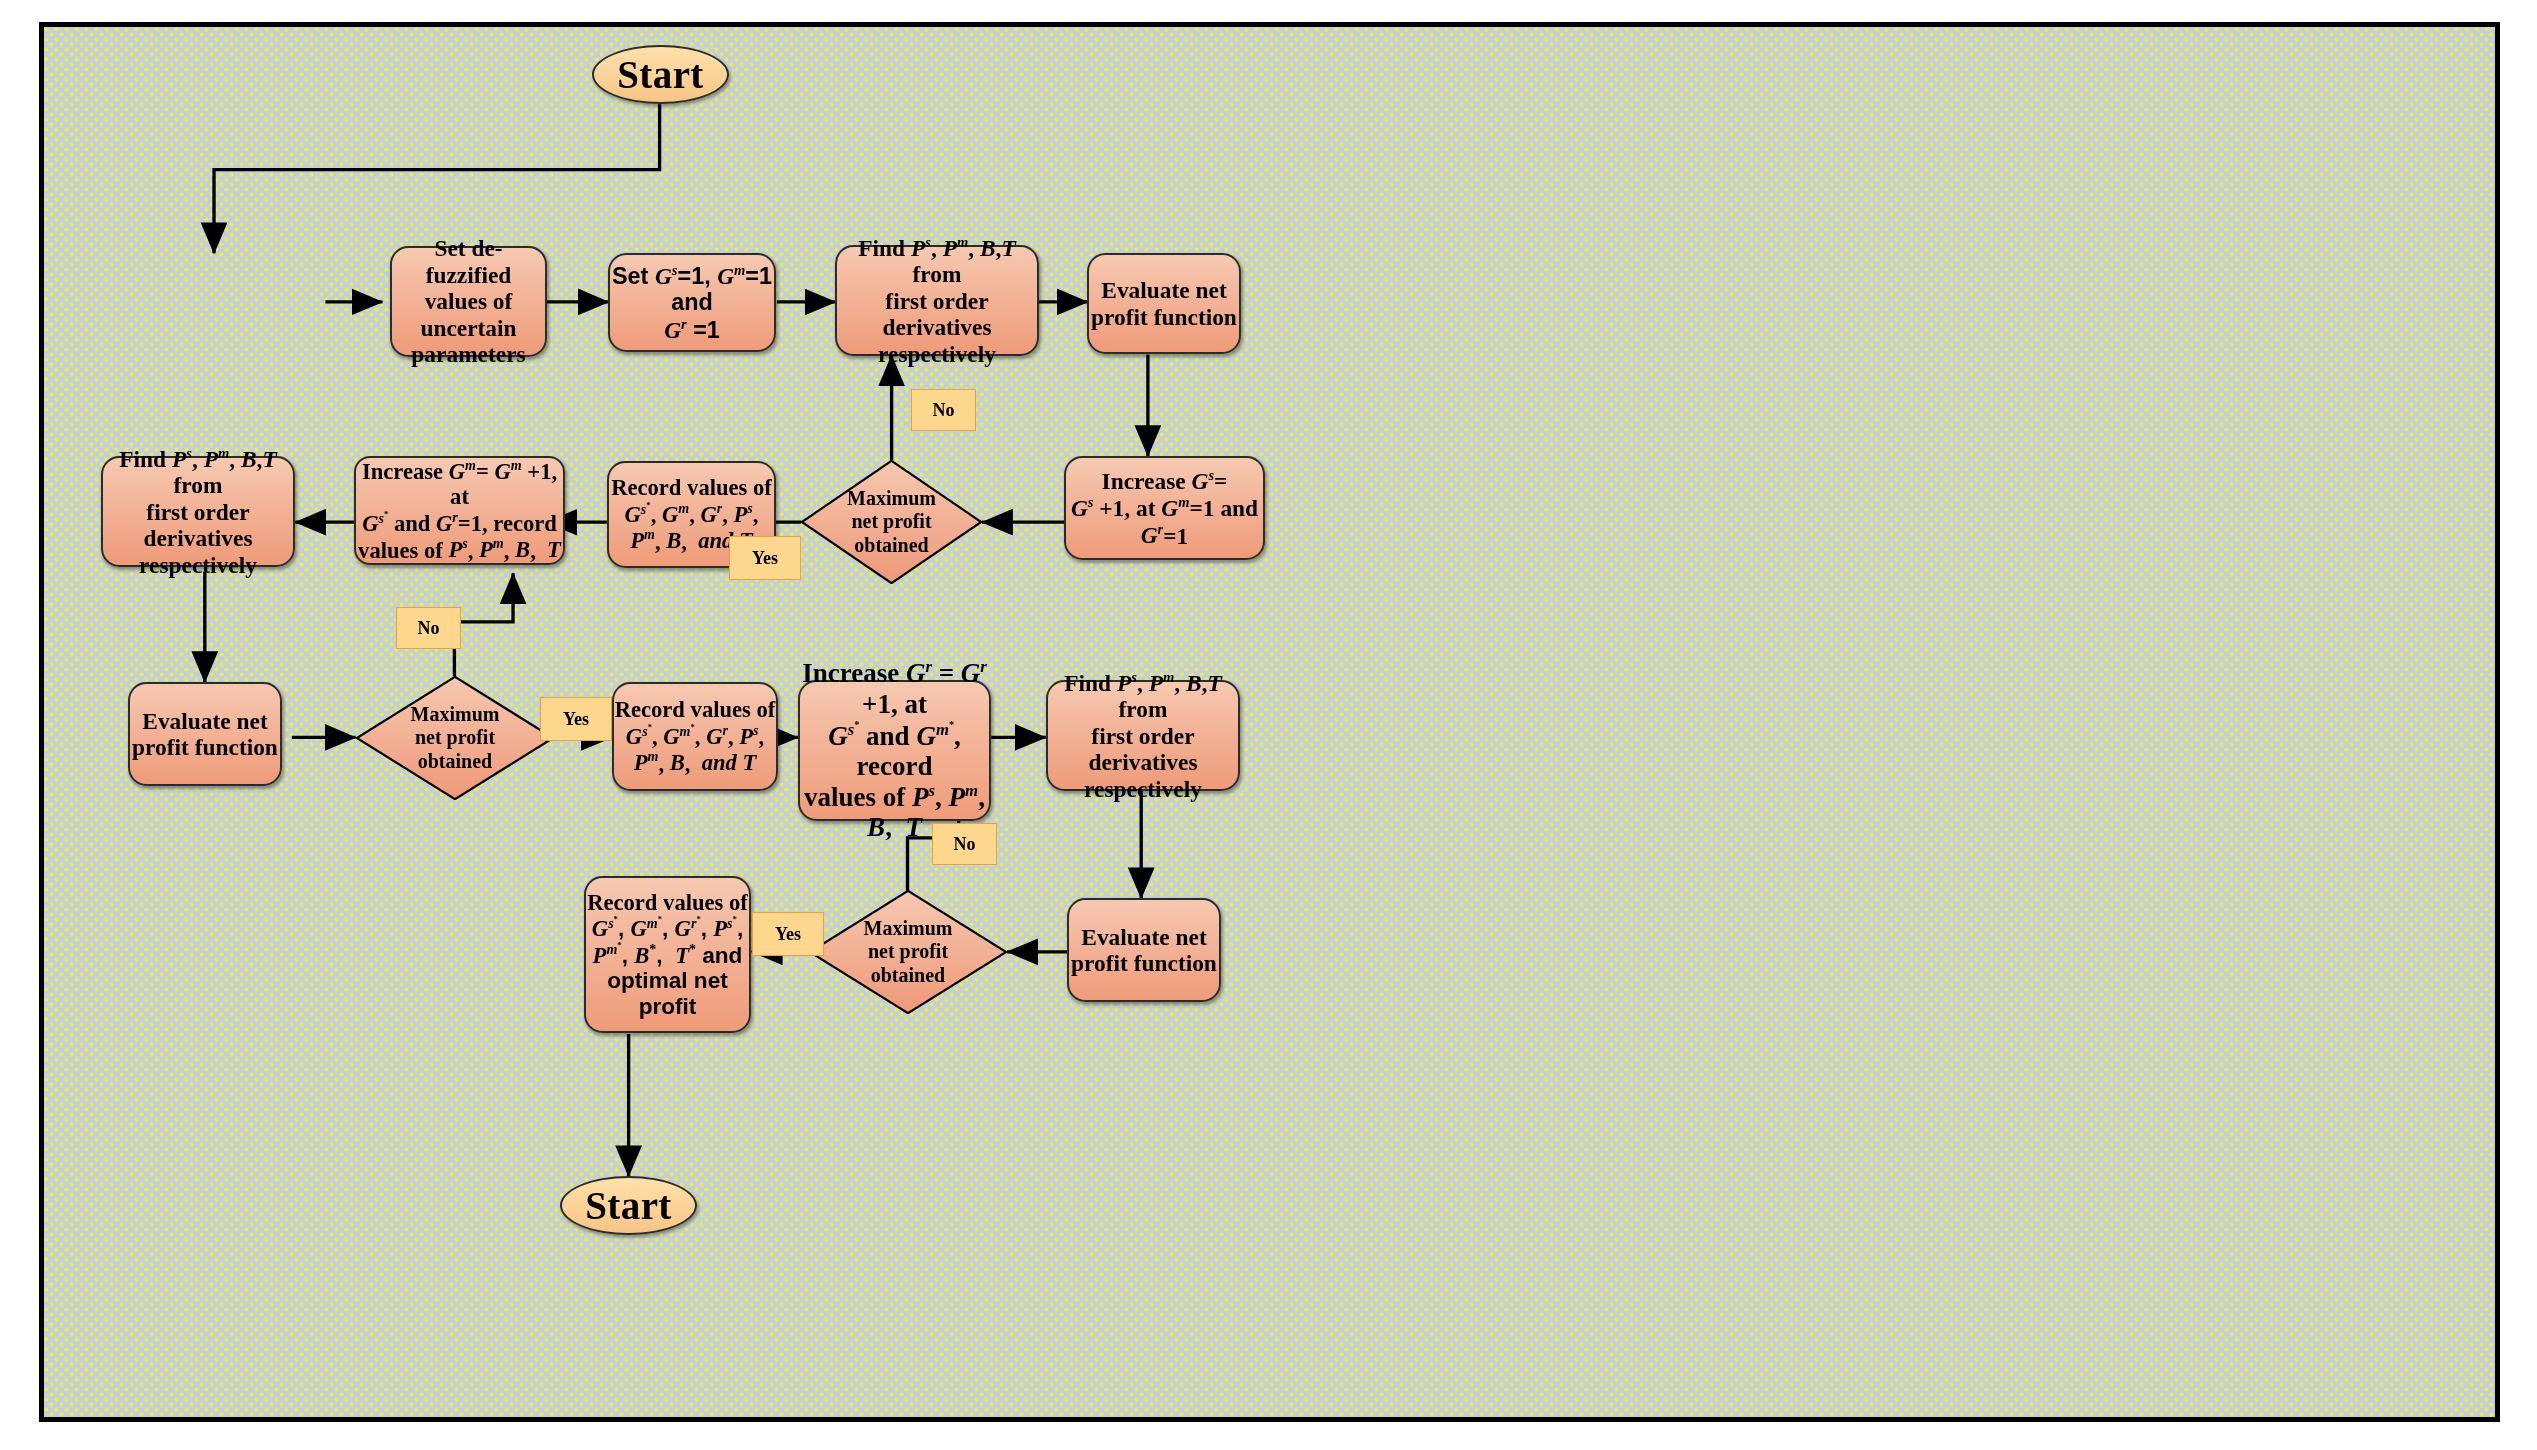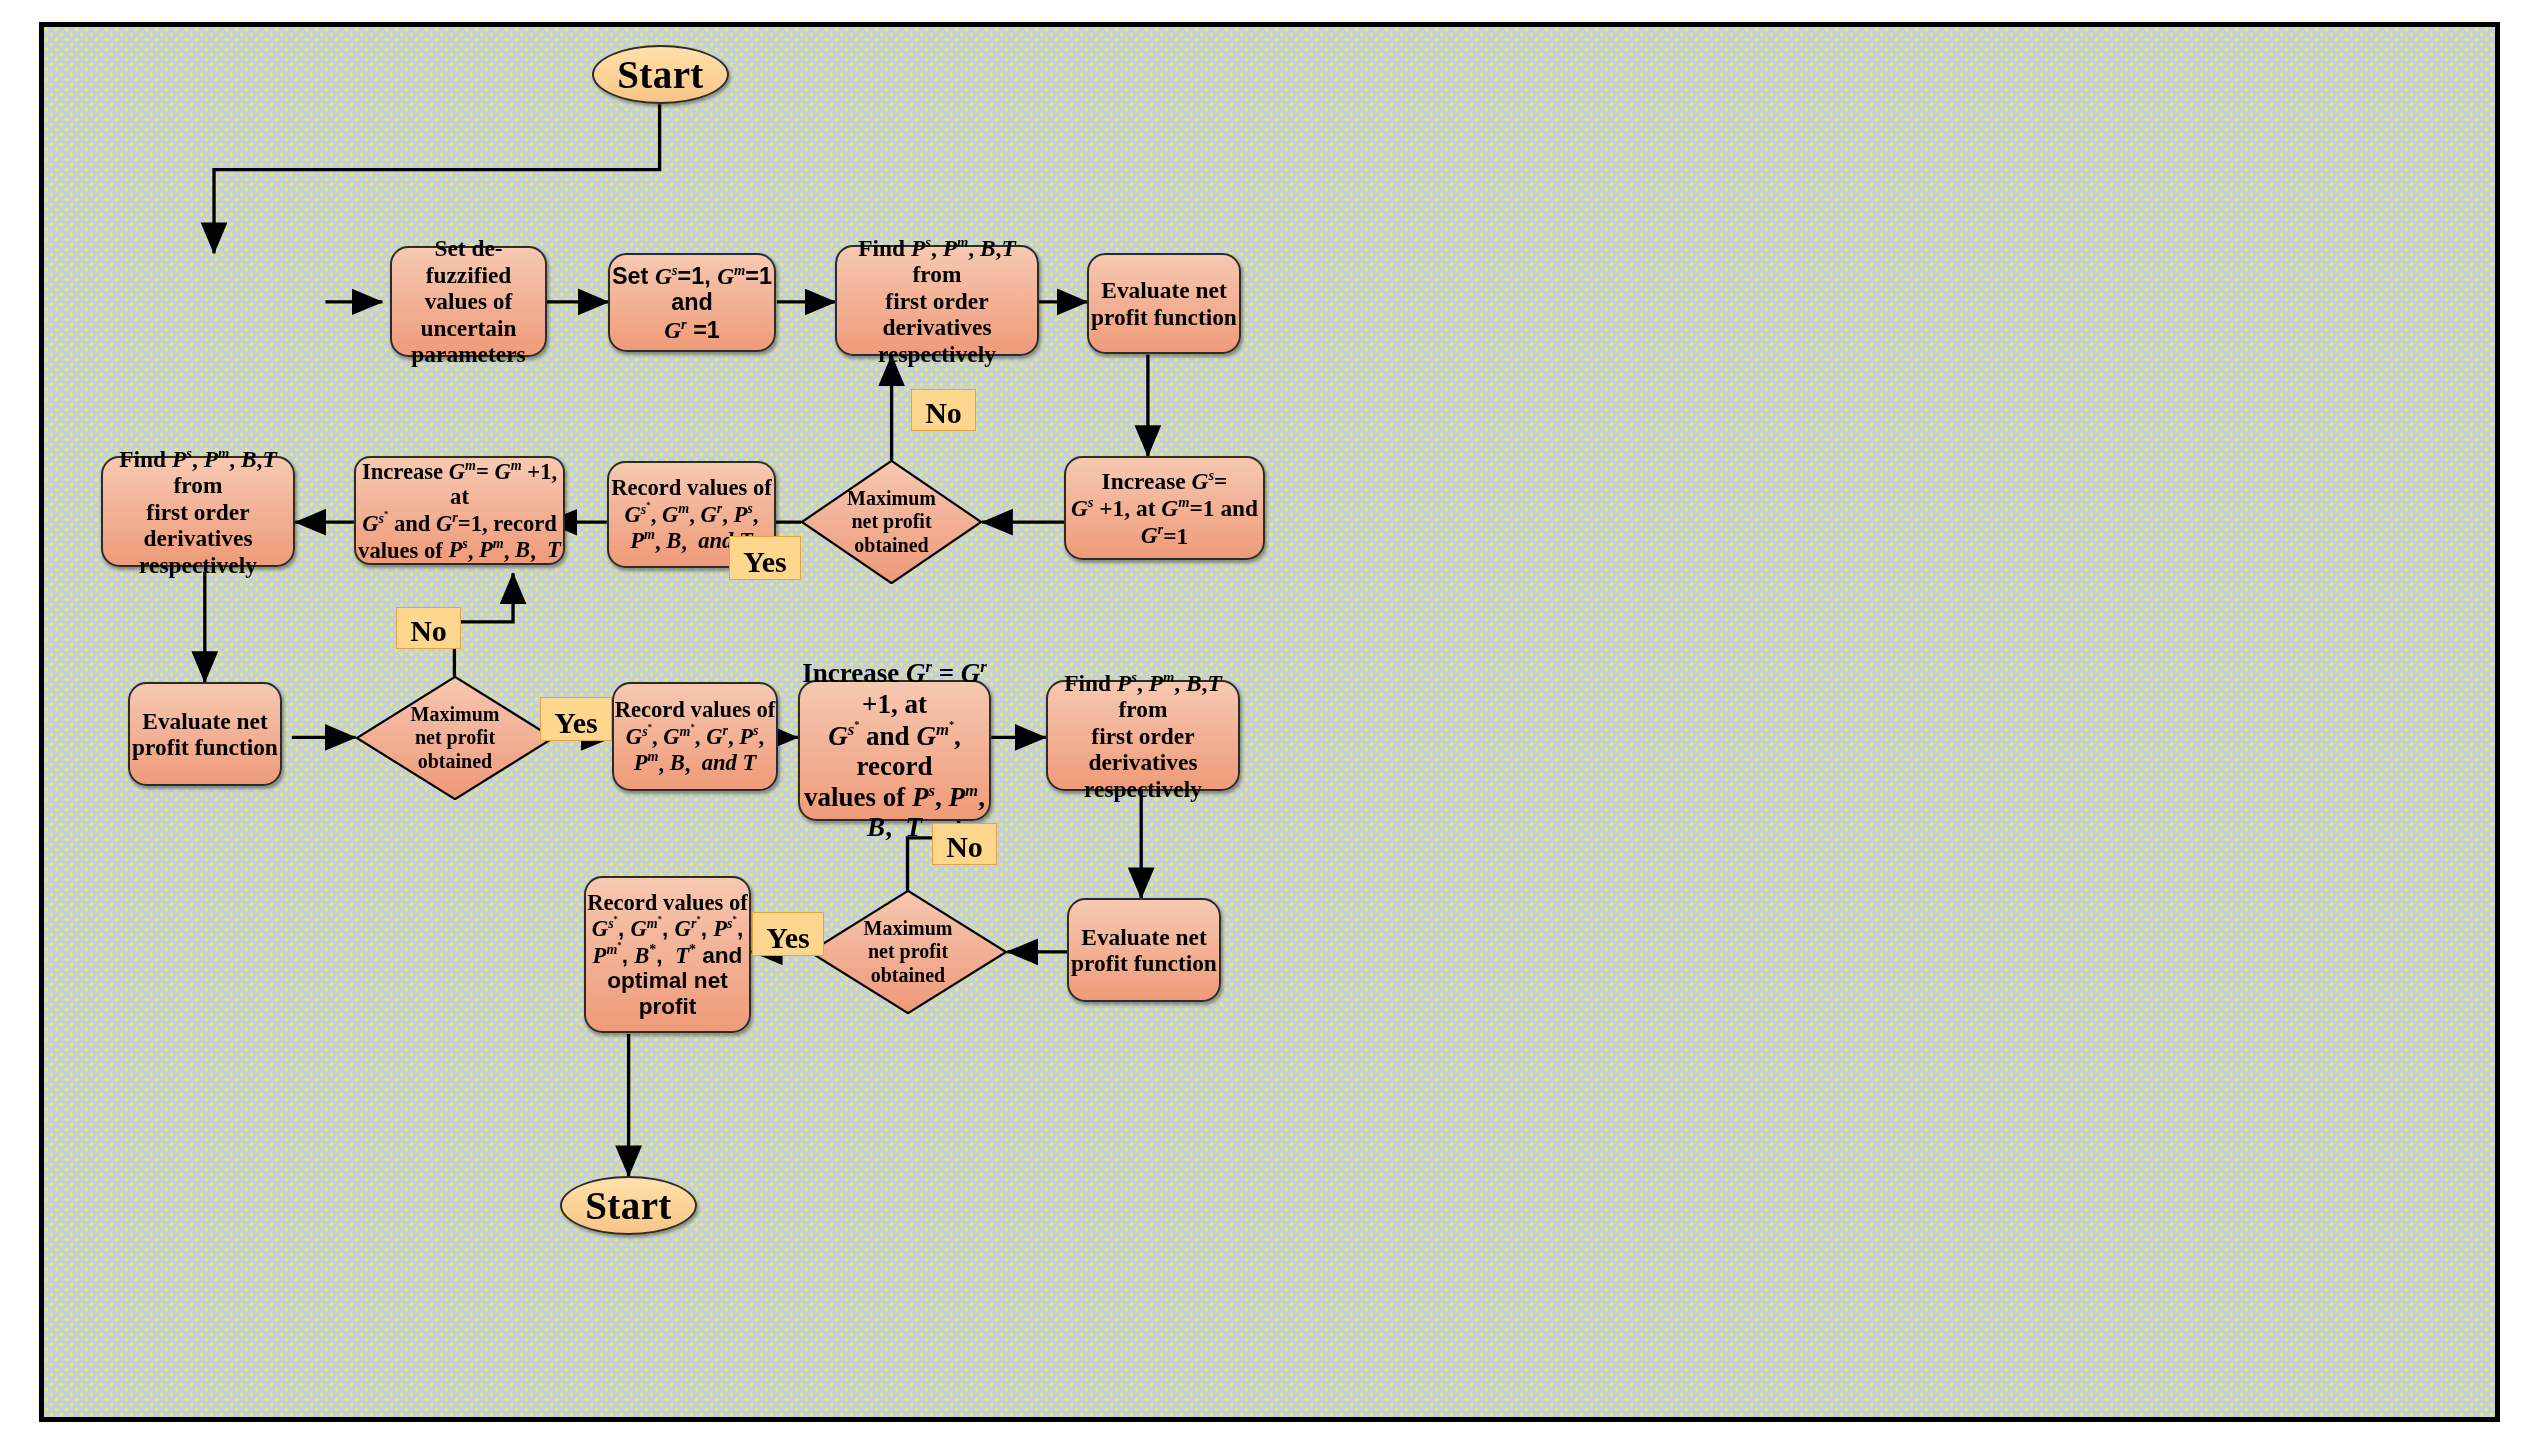--- a/index.html
+++ b/index.html
@@ -64,22 +64,22 @@
     font-weight:bold;line-height:1.18;font-size:20px;
   }
 
   .lbl{
     position:absolute;
     box-sizing:border-box;
     background:#fcd78d;
     border:1.7px solid #e8a33a;
     color:#000;
     font-weight:bold;
-    font-size:30px;
-    display:flex;align-items:flex-end;justify-content:center;
+    font-size:18px;
+    display:flex;align-items:center;justify-content:center;
     z-index:6;
     font-family:"Liberation Serif",serif;
   }
 
   
   .m{font-family:"Liberation Serif",serif;font-style:italic;font-weight:bold;margin-top:8px;}
   .sup{font-size:.62em;vertical-align:super;font-style:italic;font-weight:bold;}
   .supn{font-size:.62em;vertical-align:super;font-style:normal;font-weight:bold;}
   .sans{font-family:"Liberation Sans",sans-serif;font-weight:bold;}
 

